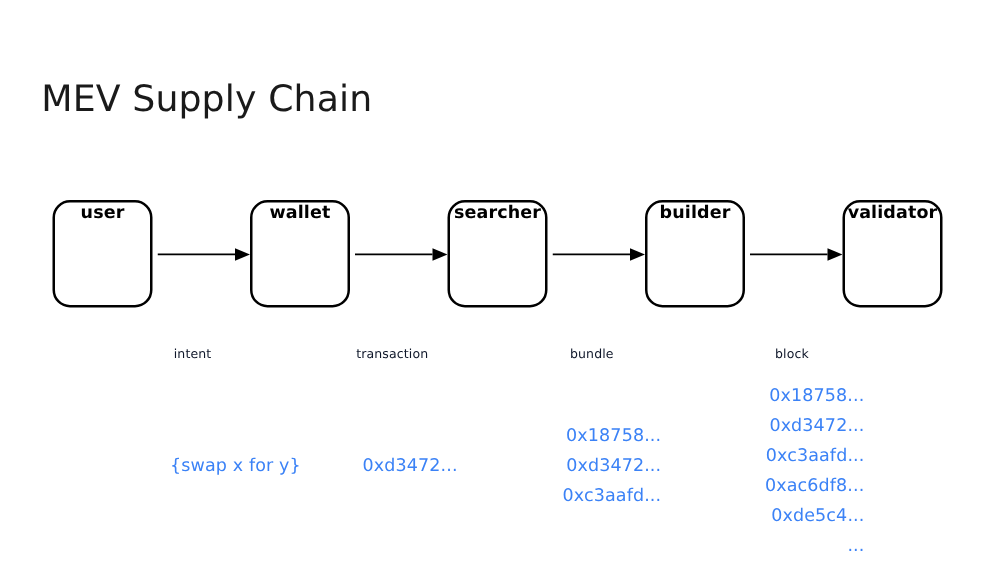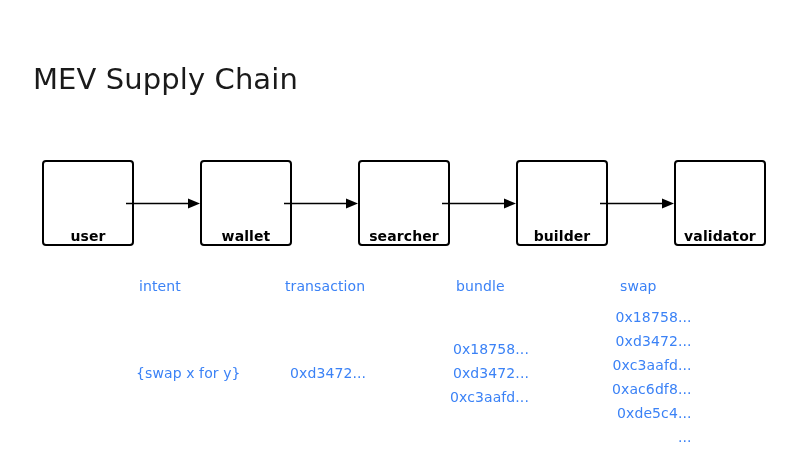--- a/index.html
+++ b/index.html
@@ -34,28 +34,28 @@
     color: #1a1a1a;
     font-weight: 400;
     letter-spacing: 0.1px;
     white-space: nowrap;
   }
 
   
   .node {
     position: absolute;
     top: 146px;
-    width: 92px;
+    width: 80px;
     height: 86px;
     box-sizing: border-box;
     border: 2px solid #000000;
-    border-radius: 4px;
+    border-radius: 14px;
     background: #ffffff;
     display: flex;
-    align-items: flex-end;
+    align-items: flex-start;
     justify-content: center;
   }
   .node-label {
     font-size: 14px;
     font-weight: bold;
     color: #000000;
     white-space: nowrap;
     letter-spacing: 0.1px;
   }
 
@@ -71,22 +71,22 @@
     top: 182px;
     width: 74px;
     height: 15px;
   }
   #arrow-0 { left: 126px; }
   #arrow-1 { left: 284px; }
   #arrow-2 { left: 442px; }
   #arrow-3 { left: 600px; }
   .col-title {
     position: absolute;
-    font-size: 14px;
-    color: #3b82f6;
+    font-size: 10px;
+    color: #0f172a;
     white-space: nowrap;
     letter-spacing: 0.1px;
   }
   .col-values {
     position: absolute;
     font-size: 14px;
     color: #3b82f6;
     line-height: 24px;
     white-space: nowrap;
     letter-spacing: 0.1px;
@@ -142,21 +142,21 @@
     <polygon points="62,2.5 74,7.5 62,12.5" fill="#000000"></polygon>
   </svg>
   <svg class="arrow" id="arrow-3" viewBox="0 0 74 15">
     <line x1="0" y1="7.5" x2="62" y2="7.5" stroke="#000000" stroke-width="1.4"></line>
     <polygon points="62,2.5 74,7.5 62,12.5" fill="#000000"></polygon>
   </svg>
 
   <div class="col-title" id="label-0">intent</div>
   <div class="col-title" id="label-1">transaction</div>
   <div class="col-title" id="label-2">bundle</div>
-  <div class="col-title" id="label-3">swap</div>
+  <div class="col-title" id="label-3">block</div>
 
   <div class="col-values" id="values-0">
     <div>{swap x for y}</div>
   </div>
 
   <div class="col-values" id="values-1">
     <div>0xd3472...</div>
   </div>
 
   <div class="col-values" id="values-2">

